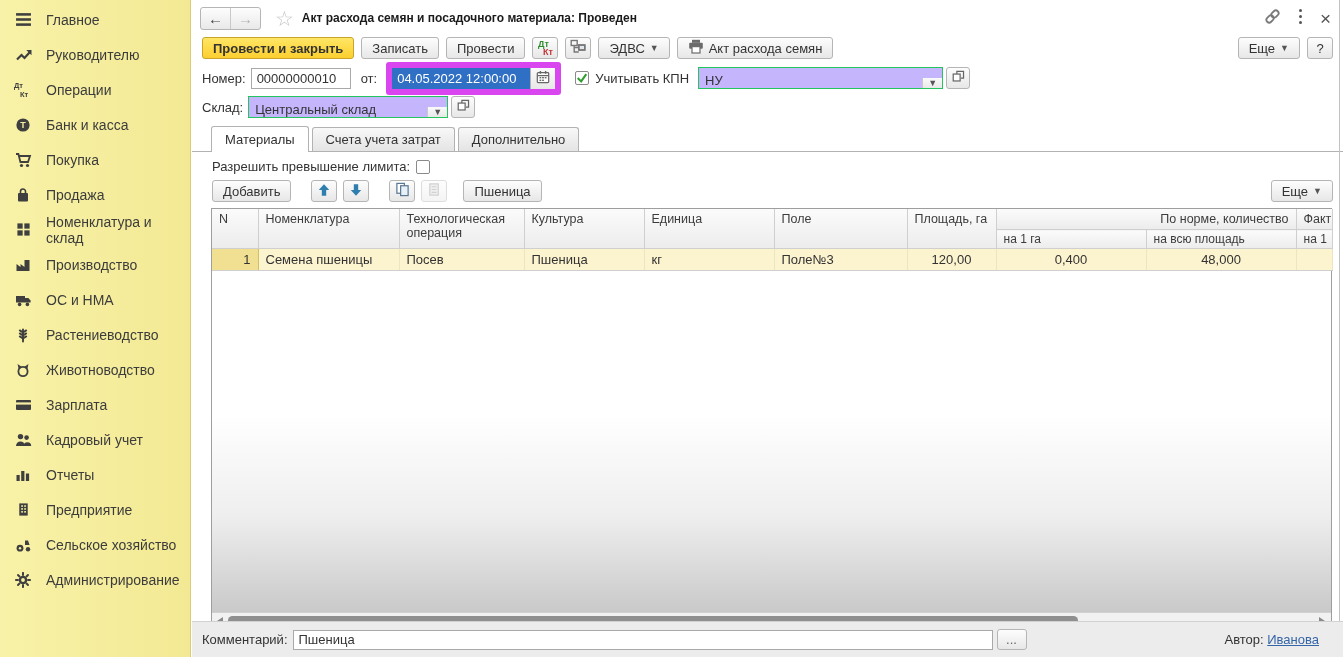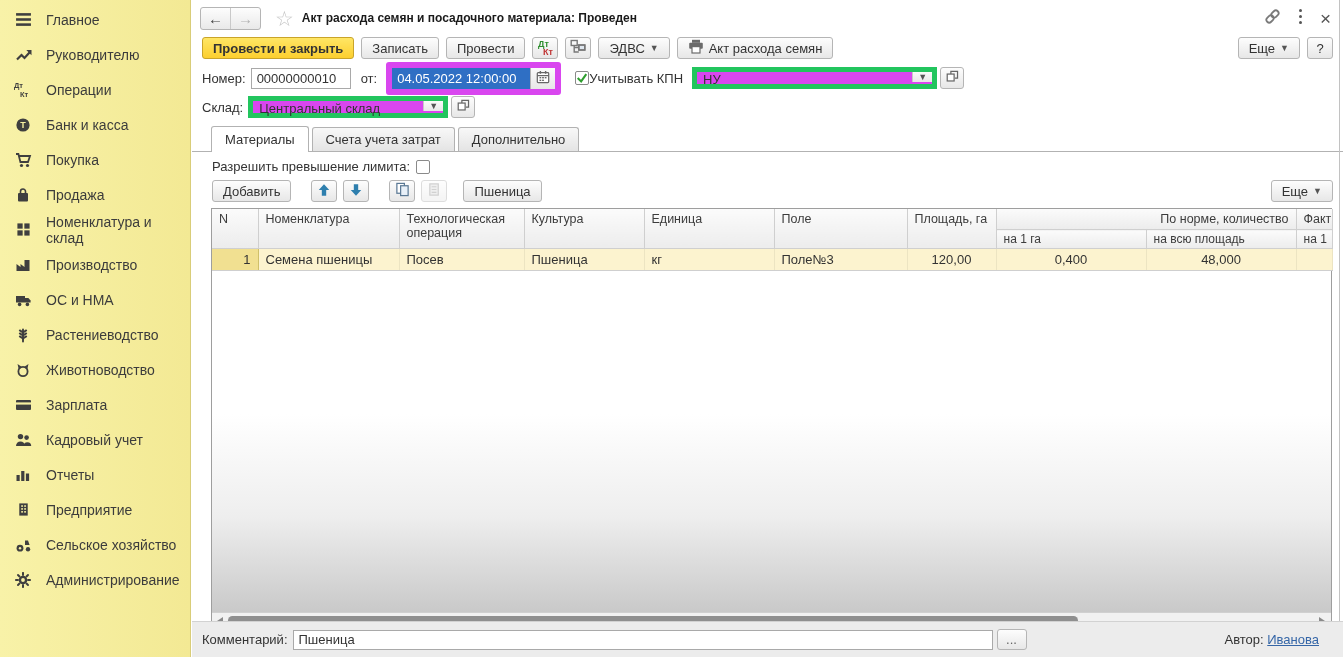--- a/index.html
+++ b/index.html
@@ -51,22 +51,22 @@
   .lbl{margin-right:5px;white-space:nowrap;}
   .text-input{box-sizing:border-box;height:21px;border:1px solid #a9a9a9;background:#fff;
               display:flex;align-items:center;padding:0 5px;}
   .date-wrap{display:inline-flex;border:6px solid #d946ef;border-radius:3px;margin-left:4px;overflow:hidden;}
   .date-val{width:128px;height:21px;background:#2f6fc4;color:#fff;display:flex;align-items:center;
             padding:0 5px;font-size:13px;}
   .mini-btn{width:24px;height:21px;display:flex;align-items:center;justify-content:center;
             background:linear-gradient(#fbfbfb,#e7e7e7);border-left:1px solid #b5b5b5;cursor:pointer;}
   .cb{width:14px;height:14px;box-sizing:border-box;border:1px solid #8a8a8a;border-radius:2px;
       background:#fff;display:inline-flex;align-items:center;justify-content:center;cursor:pointer;}
-  .combo{display:inline-flex;border:5px solid #22c55e;background:#d946ef;height:22px;box-sizing:border-box;
-         align-items:flex-start;}
+  .combo{display:inline-flex;border:1px solid #22c55e;background:#c4b5fd;height:22px;box-sizing:border-box;
+         align-items:flex-end;}
   .combo .val{display:flex;align-items:center;padding:0 6px;flex:1;}
   .combo .drop{width:19px;display:flex;align-items:center;justify-content:center;font-size:9px;color:#555;
                border-left:1px solid #c9c9c9;background:linear-gradient(#fafafa,#e8e8e8);cursor:pointer;}
   .sq-btn{width:24px;height:22px;box-sizing:border-box;border:1px solid #b5b5b5;border-radius:3px;
           background:linear-gradient(#fdfdfd,#e7e7e7);display:flex;align-items:center;justify-content:center;
           margin-left:3px;cursor:pointer;}
 
   
   .tabs{display:flex;align-items:flex-end;height:27px;padding-left:19px;border-bottom:1px solid #b2b2b2;
         margin-top:2px;}
@@ -423,21 +423,21 @@
                 </g>
               </svg>
           </span>
         </span>
       </span>
       <span class="cb" style="margin-left:14px;">
         <svg width="12" height="12" viewBox="0 0 14 14">
             <polyline points="2,7 6,11 12,2.5" fill="none" stroke="#2f9e2f" stroke-width="2.4"></polyline>
           </svg>
       </span>
-      <span class="lbl" style="">Учитывать КПН</span>
+      <span class="lbl" style="margin-left:6px;">Учитывать КПН</span>
       <span class="combo" style="width:245px;margin-left:4px;">
         <span class="val">НУ</span>
         <span class="drop">▼</span>
       </span>
       <span class="sq-btn">
         <span>
           <svg width="13" height="13" viewBox="0 0 16 16">
               <path d="M6 5 V1.8 h8.2 V10 h-3.2" fill="none" stroke="#666" stroke-width="1.5"></path>
               <rect x="1.5" y="5" width="8.5" height="8.5" fill="#fff" stroke="#666" stroke-width="1.5"></rect>
             </svg>

